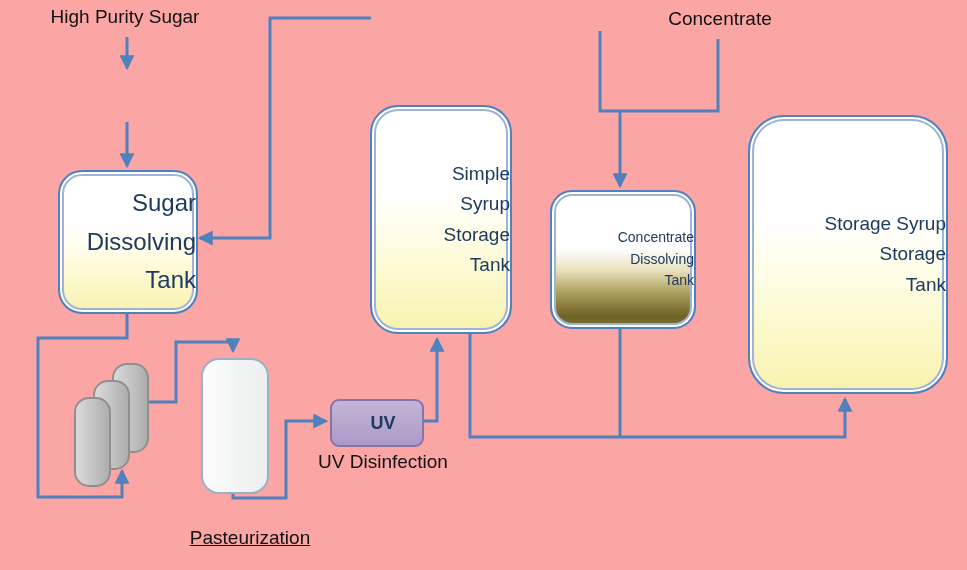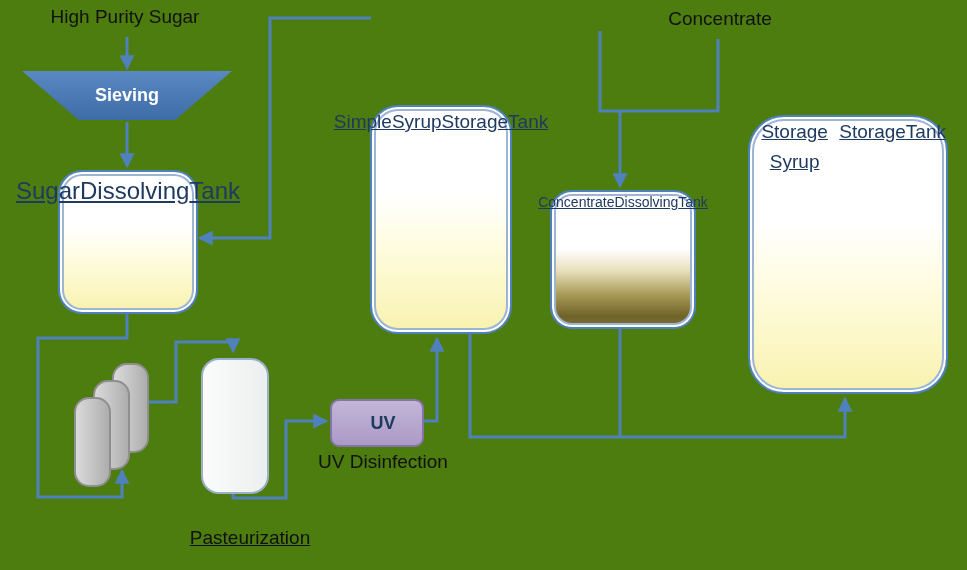--- a/index.html
+++ b/index.html
@@ -1,18 +1,18 @@
 <!DOCTYPE html>
 <html><head>
 <meta charset="utf-8">
 <style>
   html,body{margin:0;padding:0;}
   .canvas{
     position:relative;width:967px;height:570px;overflow:hidden;
-    background:#4d7c0f;
+    background:#fca5a5;
     font-family:"Liberation Sans", sans-serif;
   }
   .connectors{position:absolute;left:0;top:0;z-index:1;}
   .node,.label{position:absolute;z-index:2;}
 
   .label{color:#111;font-size:19px;text-align:center;}
   .l-hps{left:28px;top:6px;width:194px;}
   .l-tw{left:372px;top:8px;width:158px;}
   .l-conc{left:652px;top:8px;width:136px;}
   .l-uvd{left:300px;top:451px;width:166px;}
@@ -24,22 +24,22 @@
     background:linear-gradient(to bottom,#5a88c2,#3e6ca6);
     clip-path:polygon(0% 0%,100% 0%,73% 100%,27% 100%);
     display:flex;align-items:center;justify-content:center;
     color:#fff;font-weight:bold;font-size:18px;
   }
 
   .tank{
     position:absolute;z-index:2;
     border:2px solid #4f81bd;
     box-shadow:inset 0 0 0 2px #ffffff, inset 0 0 0 4px #9db4d4;
-    display:flex;flex-direction:row;align-items:flex-start;justify-content:center;
-    text-align:center;color:#1f3a60;text-decoration:underline;
+    display:flex;flex-direction:column;align-items:flex-end;justify-content:center;
+    text-align:center;color:#1f3a60;
   }
   .tank span{display:block;line-height:1.6;}
   .tank-yellow{
     background:linear-gradient(to bottom,#ffffff 0%,#ffffff 38%,#fffdе9 55%,#fdf9cf 75%,#f8f2ae 100%);
     background:linear-gradient(to bottom,#ffffff 0%,#ffffff 38%,#fffde9 55%,#fdf9cf 75%,#f8f2ae 100%);
   }
   .t-sugar{left:58px;top:170px;width:136px;height:140px;border-radius:24px;font-size:24px;}
   .t-simple{left:370px;top:105px;width:138px;height:225px;border-radius:28px;font-size:19px;}
   .t-conc{
     left:550px;top:190px;width:142px;height:135px;border-radius:22px;font-size:14px;
@@ -93,23 +93,20 @@
       <path d="M233 492 V498 H286 V421 H326" marker-end="url(#arr)"></path>
       <path d="M409 421 H437 V339" marker-end="url(#arr)"></path>
       <path d="M470 331 V437 H845 V399" marker-end="url(#arr)"></path>
       <path d="M620 326 V437"></path>
     </g>
   </svg>
 
   <div class="label l-hps">High Purity Sugar</div>
   <div class="label l-conc">Concentrate</div>
 
-  <div class="sieving">
-    <span>Sieving</span>
-  </div>
 
   <div class="tank tank-yellow t-sugar">
     <span>Sugar</span>
     <span>Dissolving</span>
     <span>Tank</span>
   </div>
 
   <div class="tank tank-yellow t-simple">
     <span>Simple</span>
     <span>Syrup</span>

